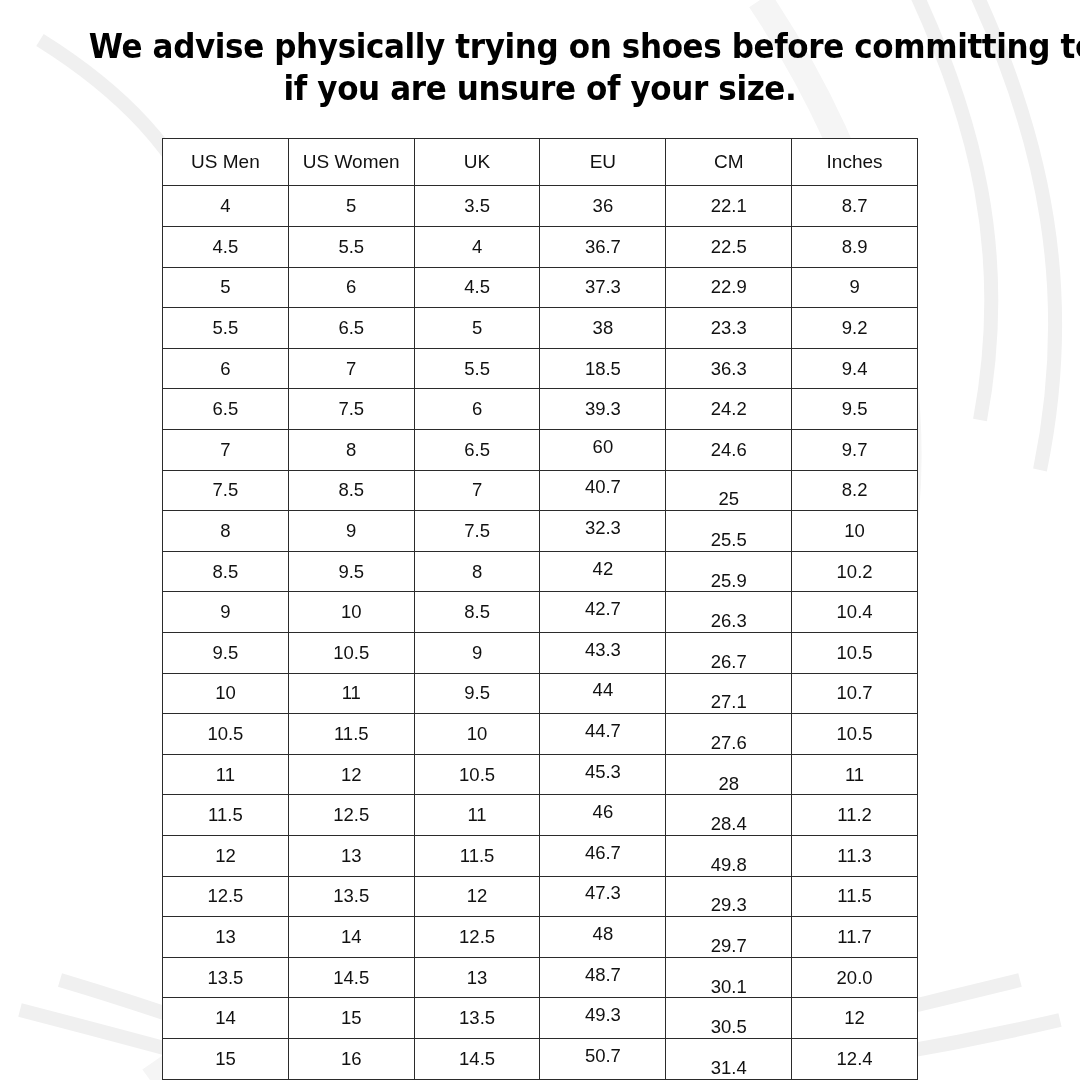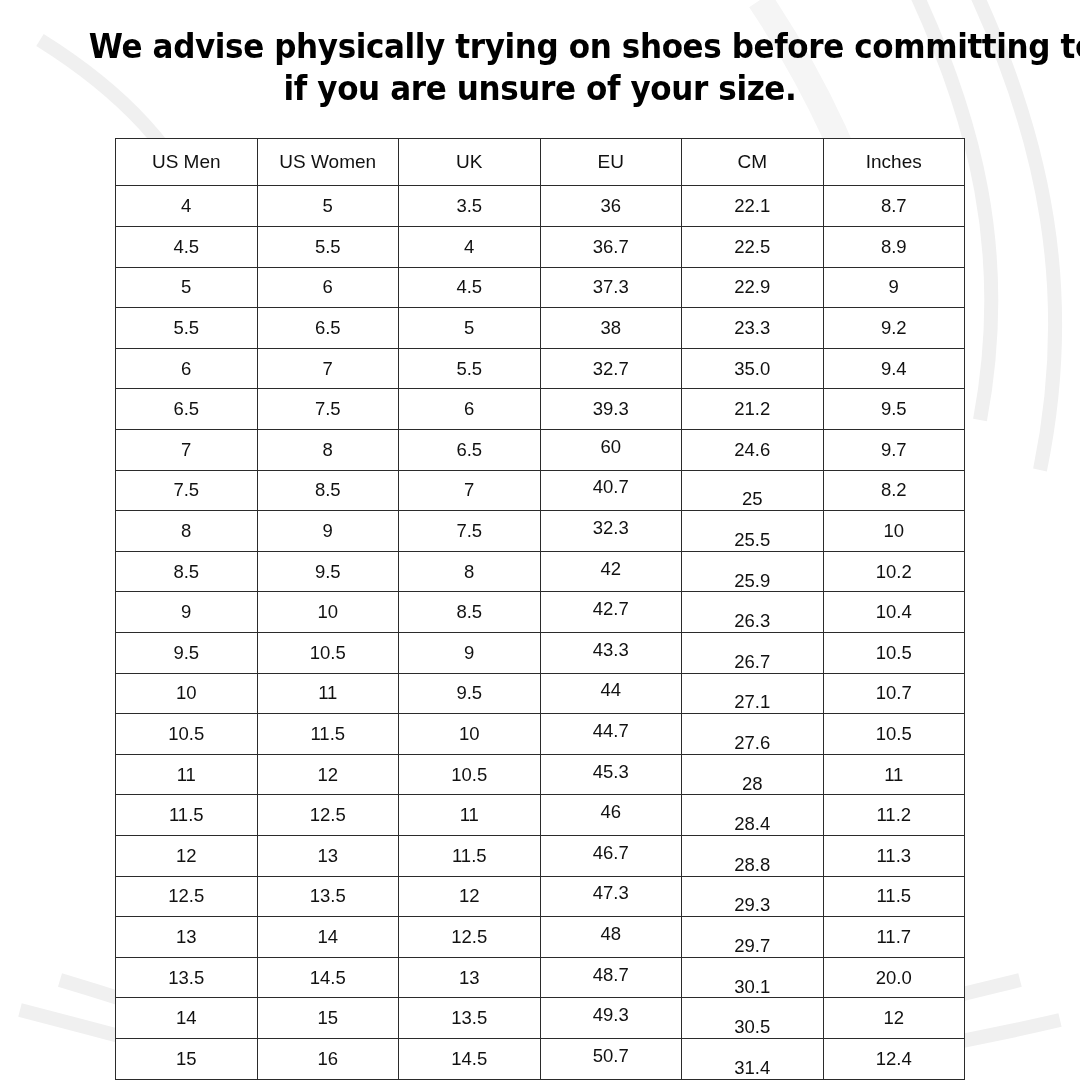--- a/index.html
+++ b/index.html
@@ -57,21 +57,21 @@
   }
 
   .table-wrap {
     margin-top: 28px;
     display: flex;
     justify-content: center;
   }
 
   table.size-chart {
     border-collapse: collapse;
-    width: 850px;
+    width: 756px;
     table-layout: fixed;
     background: #ffffff;
   }
   table.size-chart th,
   table.size-chart td {
     border: 1px solid #2b2b2b;
     text-align: center;
     font-size: 18.5px;
     font-weight: 400;
     color: #111111;
@@ -159,30 +159,30 @@
             <td>6.5</td>
             <td>5</td>
             <td>38</td>
             <td>23.3</td>
             <td>9.2</td>
           </tr>
           <tr>
             <td>6</td>
             <td>7</td>
             <td>5.5</td>
-            <td>32.7</td>
-            <td>35.0</td>
+            <td>18.5</td>
+            <td>36.3</td>
             <td>9.4</td>
           </tr>
           <tr>
             <td>6.5</td>
             <td>7.5</td>
             <td>6</td>
             <td>39.3</td>
-            <td>21.2</td>
+            <td>24.2</td>
             <td>9.5</td>
           </tr>
           <tr>
             <td>7</td>
             <td>8</td>
             <td>6.5</td>
             <td class="nudge-up">60</td>
             <td>24.6</td>
             <td>9.7</td>
           </tr>
@@ -256,21 +256,21 @@
             <td>11</td>
             <td class="nudge-up">46</td>
             <td class="nudge-down">28.4</td>
             <td>11.2</td>
           </tr>
           <tr>
             <td>12</td>
             <td>13</td>
             <td>11.5</td>
             <td class="nudge-up">46.7</td>
-            <td class="nudge-down">28.8</td>
+            <td class="nudge-down">49.8</td>
             <td>11.3</td>
           </tr>
           <tr>
             <td>12.5</td>
             <td>13.5</td>
             <td>12</td>
             <td class="nudge-up">47.3</td>
             <td class="nudge-down">29.3</td>
             <td>11.5</td>
           </tr>

